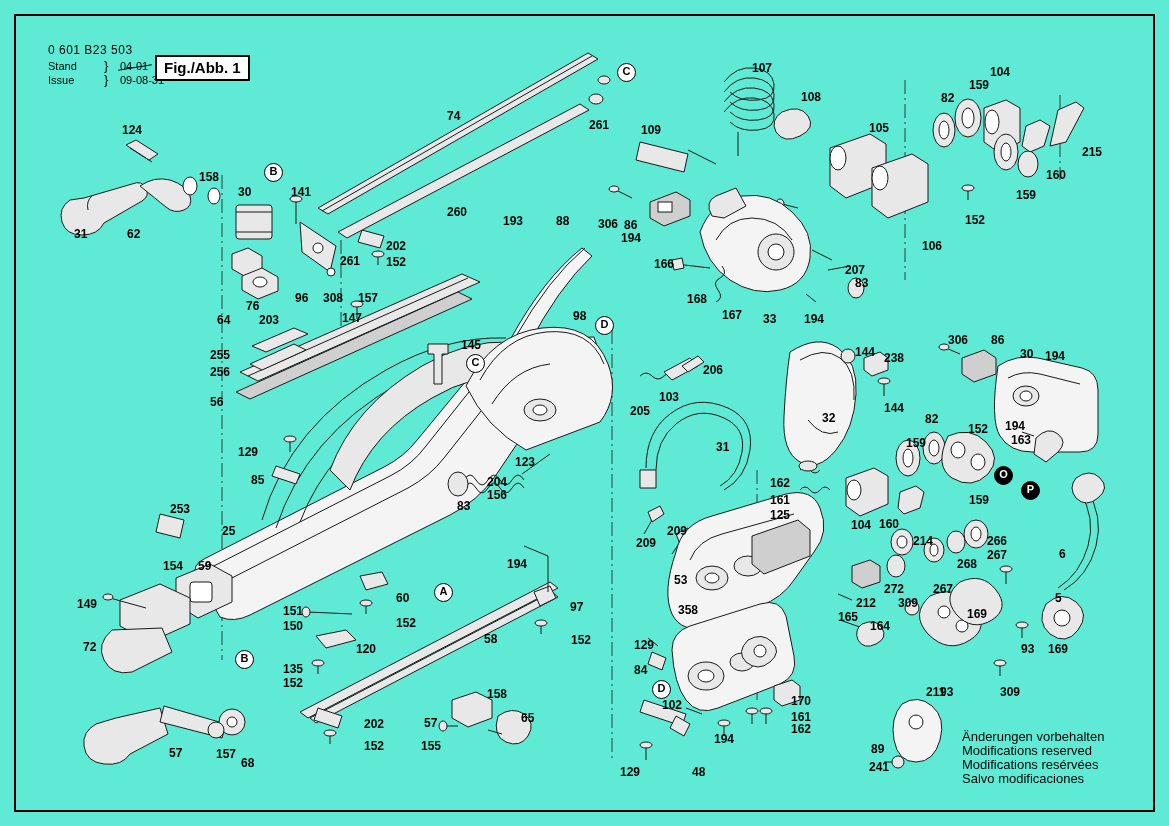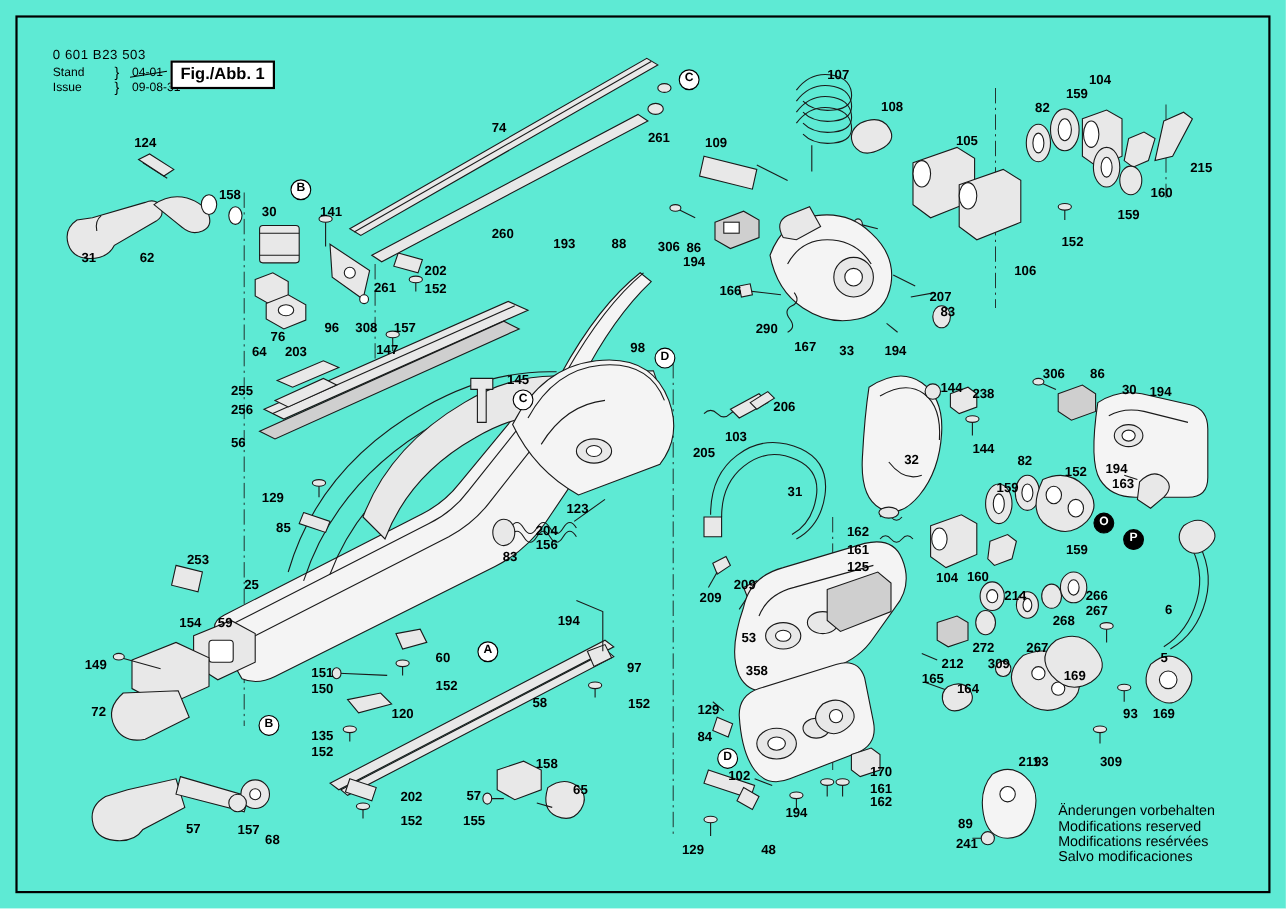--- a/index.html
+++ b/index.html
@@ -356,21 +356,21 @@
   <div class="lbl" style="left:291px;top:186px">141</div>
   <div class="lbl" style="left:74px;top:228px">31</div>
   <div class="lbl" style="left:127px;top:228px">62</div>
   <div class="lbl" style="left:386px;top:240px">202</div>
   <div class="lbl" style="left:340px;top:255px">261</div>
   <div class="lbl" style="left:386px;top:256px">152</div>
   <div class="lbl" style="left:246px;top:300px">76</div>
   <div class="lbl" style="left:295px;top:292px">96</div>
   <div class="lbl" style="left:323px;top:292px">308</div>
   <div class="lbl" style="left:358px;top:292px">157</div>
-  <div class="lbl" style="left:229px;top:314px">64</div>
+  <div class="lbl" style="left:217px;top:314px">64</div>
   <div class="lbl" style="left:259px;top:314px">203</div>
   <div class="lbl" style="left:342px;top:312px">147</div>
   <div class="lbl" style="left:447px;top:110px">74</div>
   <div class="lbl" style="left:447px;top:206px">260</div>
   <div class="lbl" style="left:589px;top:119px">261</div>
   <div class="lbl" style="left:503px;top:215px">193</div>
   <div class="lbl" style="left:556px;top:215px">88</div>
   <div class="lbl" style="left:461px;top:339px">145</div>
   <div class="lbl" style="left:573px;top:310px">98</div>
   <div class="lbl" style="left:210px;top:349px">255</div>
@@ -417,21 +417,21 @@
   <div class="lbl" style="left:990px;top:66px">104</div>
   <div class="lbl" style="left:1046px;top:169px">160</div>
   <div class="lbl" style="left:1082px;top:146px">215</div>
   <div class="lbl" style="left:1016px;top:189px">159</div>
   <div class="lbl" style="left:965px;top:214px">152</div>
   <div class="lbl" style="left:922px;top:240px">106</div>
   <div class="lbl" style="left:598px;top:218px">306</div>
   <div class="lbl" style="left:624px;top:219px">86</div>
   <div class="lbl" style="left:621px;top:232px">194</div>
   <div class="lbl" style="left:654px;top:258px">166</div>
-  <div class="lbl" style="left:687px;top:293px">290</div>
+  <div class="lbl" style="left:687px;top:293px">168</div>
   <div class="lbl" style="left:722px;top:309px">167</div>
   <div class="lbl" style="left:763px;top:313px">33</div>
   <div class="lbl" style="left:804px;top:313px">194</div>
   <div class="lbl" style="left:845px;top:264px">207</div>
   <div class="lbl" style="left:855px;top:277px">83</div>
   <div class="lbl" style="left:855px;top:346px">144</div>
   <div class="lbl" style="left:884px;top:352px">238</div>
   <div class="lbl" style="left:948px;top:334px">306</div>
   <div class="lbl" style="left:991px;top:334px">86</div>
   <div class="lbl" style="left:1020px;top:348px">30</div>

